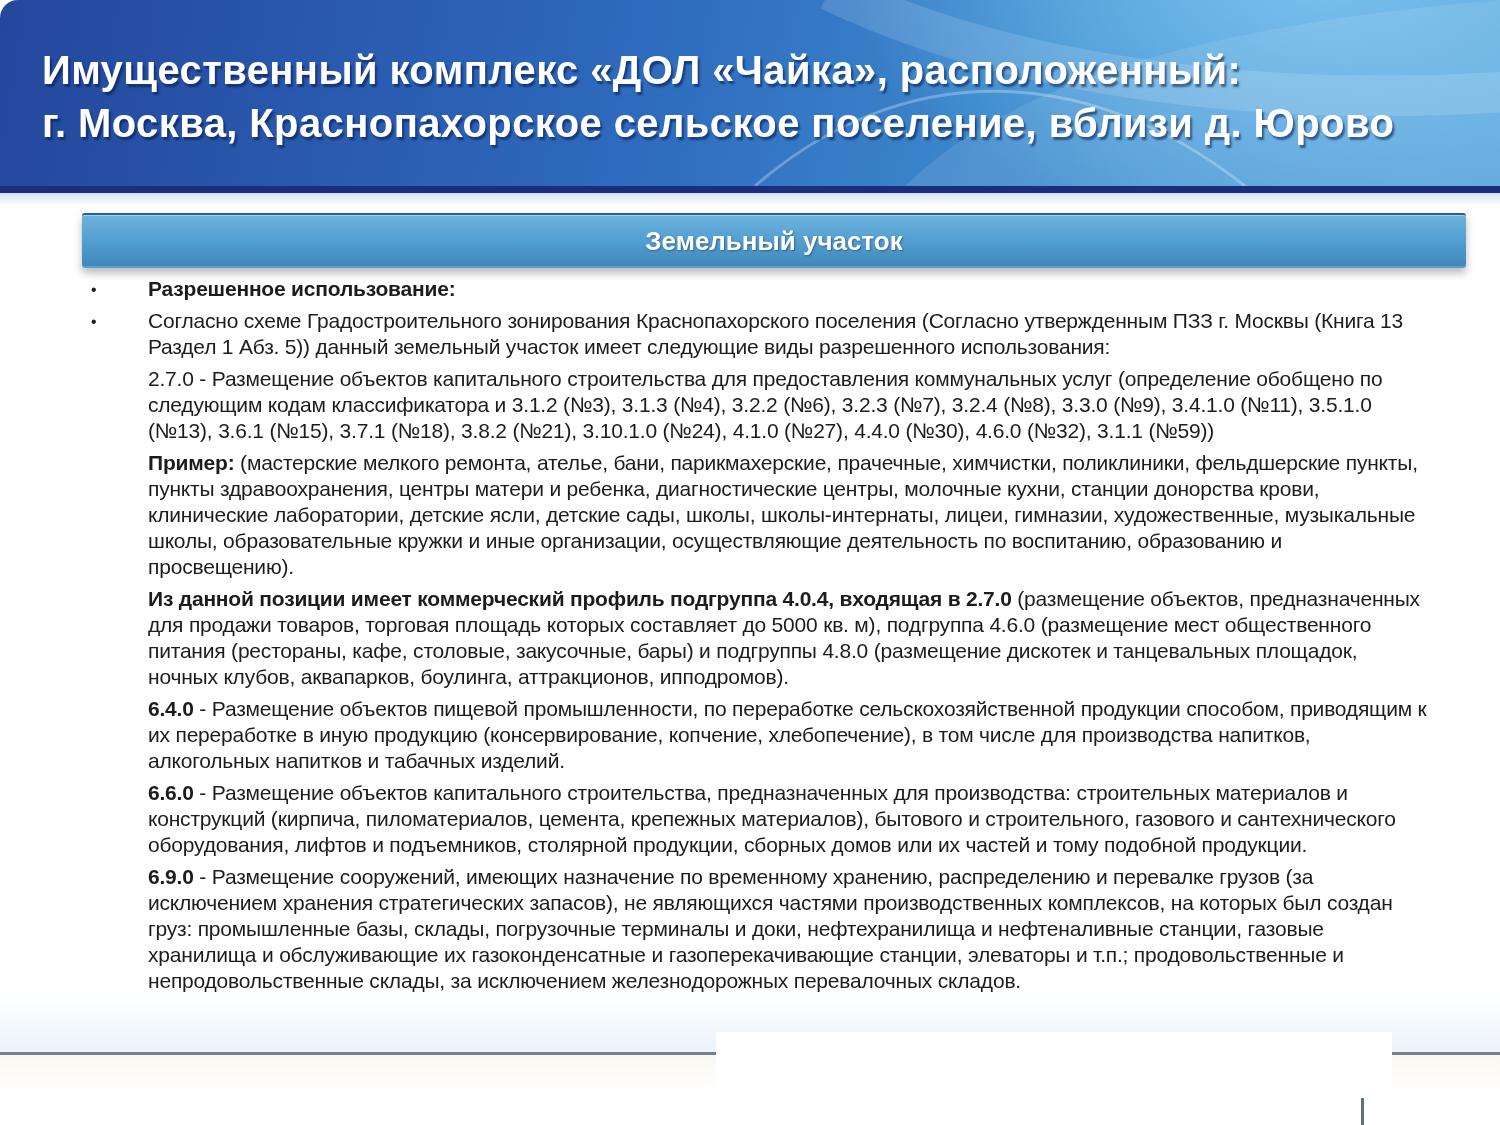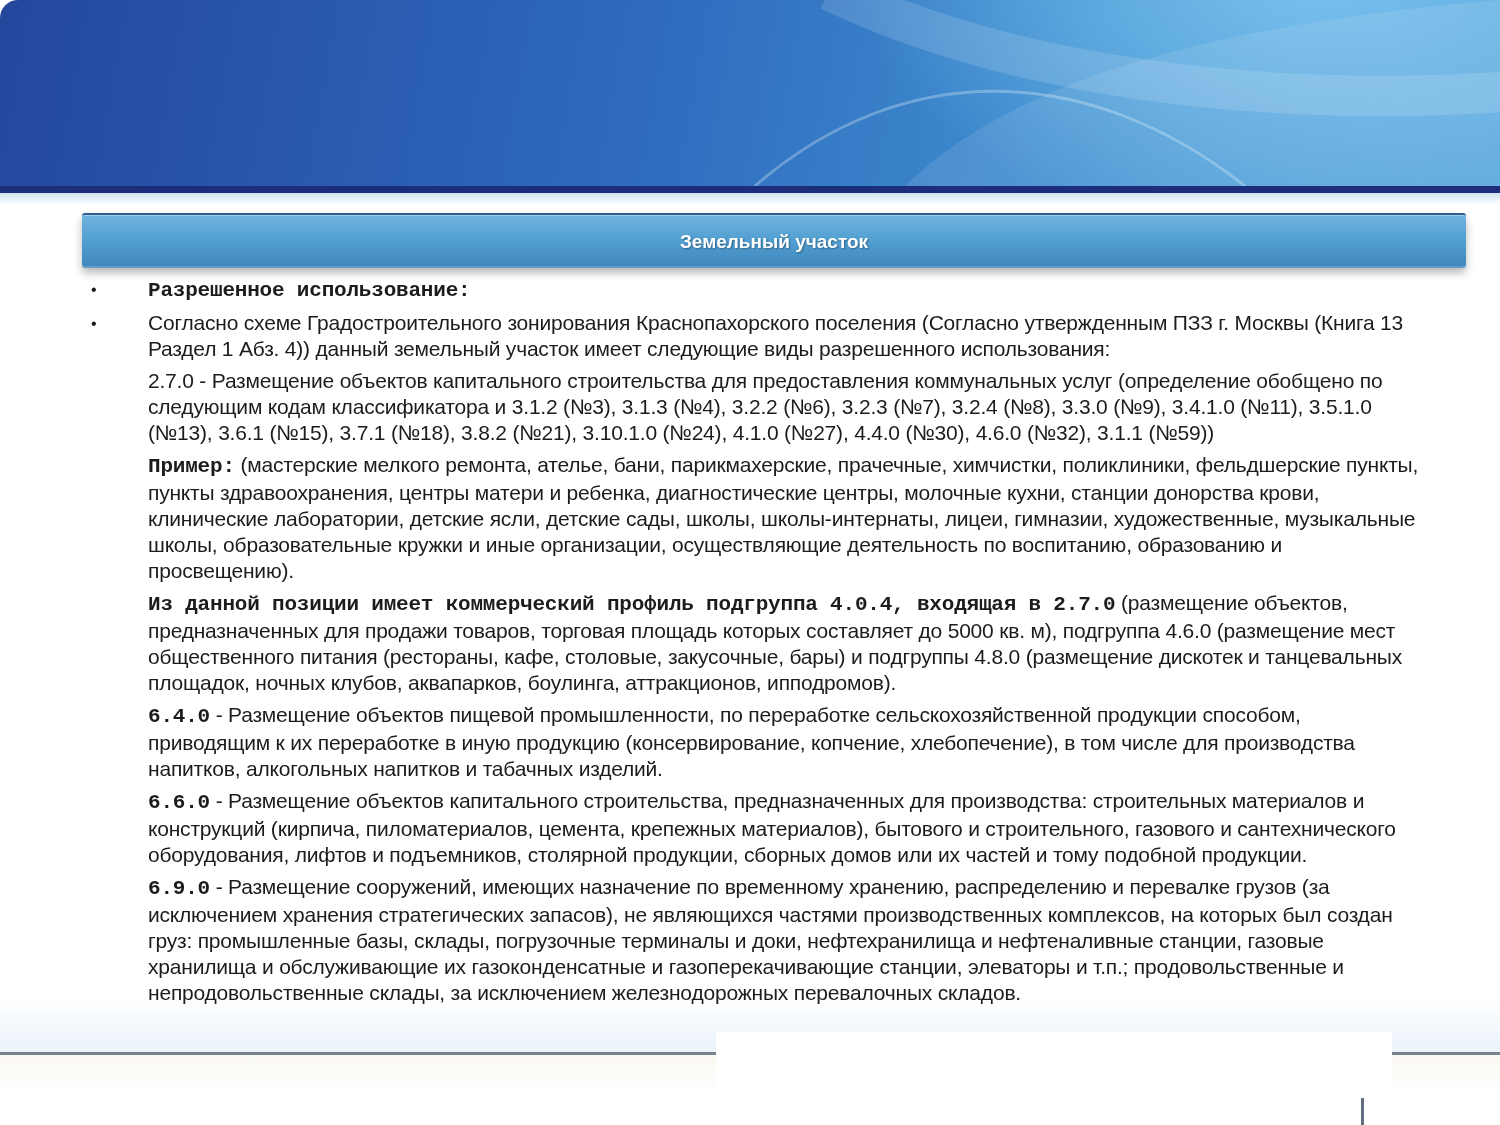--- a/index.html
+++ b/index.html
@@ -58,21 +58,21 @@
     height: 53px;
     border-top: 2px solid var(--banner-border, #2d5d91);
     border-radius: 3px;
     background: linear-gradient(180deg, var(--banner-blue-top, #6fb3de) 0%, #529fd2 48%, var(--banner-blue-bottom, #3f86ba) 100%);
     box-shadow: 0 5px 8px rgba(0,0,0,0.28), inset 0 1px 0 rgba(255,255,255,0.35), inset 0 -2px 0 rgba(255,255,255,0.18);
     display: flex;
     align-items: center;
     justify-content: center;
     color: #ffffff;
     font-weight: bold;
-    font-size: 19px;
+    font-size: 26px;
     text-shadow: 1px 1px 2px rgba(0,0,0,0.35);
   }
 
   
   .content {
     position: absolute;
     left: 148px;
     top: 276px;
     width: 1280px;
     font-size: 21px;
@@ -82,21 +82,21 @@
     z-index: 3;
   }
   .para { position: relative; margin: 0 0 6px 0; }
   .para .bullet {
     position: absolute;
     left: -57px;
     top: 1px;
     font-size: 16px;
     color: #1c1c1c;
   }
-  .b { font-weight: bold; font-family: Liberation Mono, monospace; }
+  .b { font-weight: bold; }
 
   
   .tint-above {
     position: absolute;
     left: 0; top: 995px;
     width: 1500px; height: 57px;
     background: linear-gradient(180deg, rgba(235,243,250,0) 0%, #ebf3fa 100%);
     z-index: 0;
   }
   .tint-below {
@@ -134,38 +134,42 @@
 <body>
 
 <div class="slide">
 
   <div class="header">
     <svg viewBox="0 0 1500 193" preserveAspectRatio="none" aria-hidden="true">
       <path d="M 1500 0 C 1210 25 1010 85 905 193 L 1500 193 Z" fill="rgba(255,255,255,0.10)"></path>
       <path d="M 830 -10 C 1010 80 1260 112 1510 95" fill="none" stroke="rgba(255,255,255,0.14)" stroke-width="42"></path>
       <path d="M 755 193 C 900 62 1085 62 1245 193" fill="none" stroke="rgba(255,255,255,0.28)" stroke-width="3"></path>
     </svg>
+    <div class="title-block">
+      <div>Имущественный комплекс «ДОЛ «Чайка», расположенный:</div>
+      <div>г. Москва, Краснопахорское сельское поселение, вблизи д. Юрово</div>
+    </div>
   </div>
 
   <div class="header-underline"></div>
 
   <div class="banner">
     <span>Земельный участок</span>
   </div>
 
   <div class="tint-above"></div>
   <div class="tint-below"></div>
   <div class="footer-cover"></div>
   <div class="footer-line left"></div>
   <div class="footer-line right"></div>
   <div class="footer-tick"></div>
 
   <main class="content" id="paragraphs">
       <div class="para bulleted"><span class="bullet">•</span><span class="b">Разрешенное использование:</span></div>
-      <div class="para bulleted"><span class="bullet">•</span><span>Согласно схеме Градостроительного зонирования Краснопахорского поселения (Согласно утвержденным ПЗЗ г. Москвы (Книга 13 Раздел 1 Абз. 4)) данный земельный участок имеет следующие виды разрешенного использования:</span></div>
+      <div class="para bulleted"><span class="bullet">•</span><span>Согласно схеме Градостроительного зонирования Краснопахорского поселения (Согласно утвержденным ПЗЗ г. Москвы (Книга 13 Раздел 1 Абз. 5)) данный земельный участок имеет следующие виды разрешенного использования:</span></div>
       <div class="para"><span>2.7.0 - Размещение объектов капитального строительства для предоставления коммунальных услуг (определение обобщено по следующим кодам классификатора и 3.1.2 (№3), 3.1.3 (№4), 3.2.2 (№6), 3.2.3 (№7), 3.2.4 (№8), 3.3.0 (№9), 3.4.1.0 (№11), 3.5.1.0 (№13), 3.6.1 (№15), 3.7.1 (№18), 3.8.2 (№21), 3.10.1.0 (№24), 4.1.0 (№27), 4.4.0 (№30), 4.6.0 (№32), 3.1.1 (№59))</span></div>
       <div class="para"><span class="b">Пример:</span><span> (мастерские мелкого ремонта, ателье, бани, парикмахерские, прачечные, химчистки, поликлиники, фельдшерские пункты, пункты здравоохранения, центры матери и ребенка, диагностические центры, молочные кухни, станции донорства крови, клинические лаборатории, детские ясли, детские сады, школы, школы-интернаты, лицеи, гимназии, художественные, музыкальные школы, образовательные кружки и иные организации, осуществляющие деятельность по воспитанию, образованию и просвещению).</span></div>
       <div class="para"><span class="b">Из данной позиции имеет коммерческий профиль подгруппа 4.0.4, входящая в 2.7.0</span><span> (размещение объектов, предназначенных для продажи товаров, торговая площадь которых составляет до 5000 кв. м), подгруппа 4.6.0 (размещение мест общественного питания (рестораны, кафе, столовые, закусочные, бары) и подгруппы 4.8.0 (размещение дискотек и танцевальных площадок, ночных клубов, аквапарков, боулинга, аттракционов, ипподромов).</span></div>
       <div class="para"><span class="b">6.4.0</span><span> - Размещение объектов пищевой промышленности, по переработке сельскохозяйственной продукции способом, приводящим к их переработке в иную продукцию (консервирование, копчение, хлебопечение), в том числе для производства напитков, алкогольных напитков и табачных изделий.</span></div>
       <div class="para"><span class="b">6.6.0</span><span> - Размещение объектов капитального строительства, предназначенных для производства: строительных материалов и конструкций (кирпича, пиломатериалов, цемента, крепежных материалов), бытового и строительного, газового и сантехнического оборудования, лифтов и подъемников, столярной продукции, сборных домов или их частей и тому подобной продукции.</span></div>
       <div class="para"><span class="b">6.9.0</span><span> - Размещение сооружений, имеющих назначение по временному хранению, распределению и перевалке грузов (за исключением хранения стратегических запасов), не являющихся частями производственных комплексов, на которых был создан груз: промышленные базы, склады, погрузочные терминалы и доки, нефтехранилища и нефтеналивные станции, газовые хранилища и обслуживающие их газоконденсатные и газоперекачивающие станции, элеваторы и т.п.; продовольственные и непродовольственные склады, за исключением железнодорожных перевалочных складов.</span></div>
     </main>
 
 </div>
 

